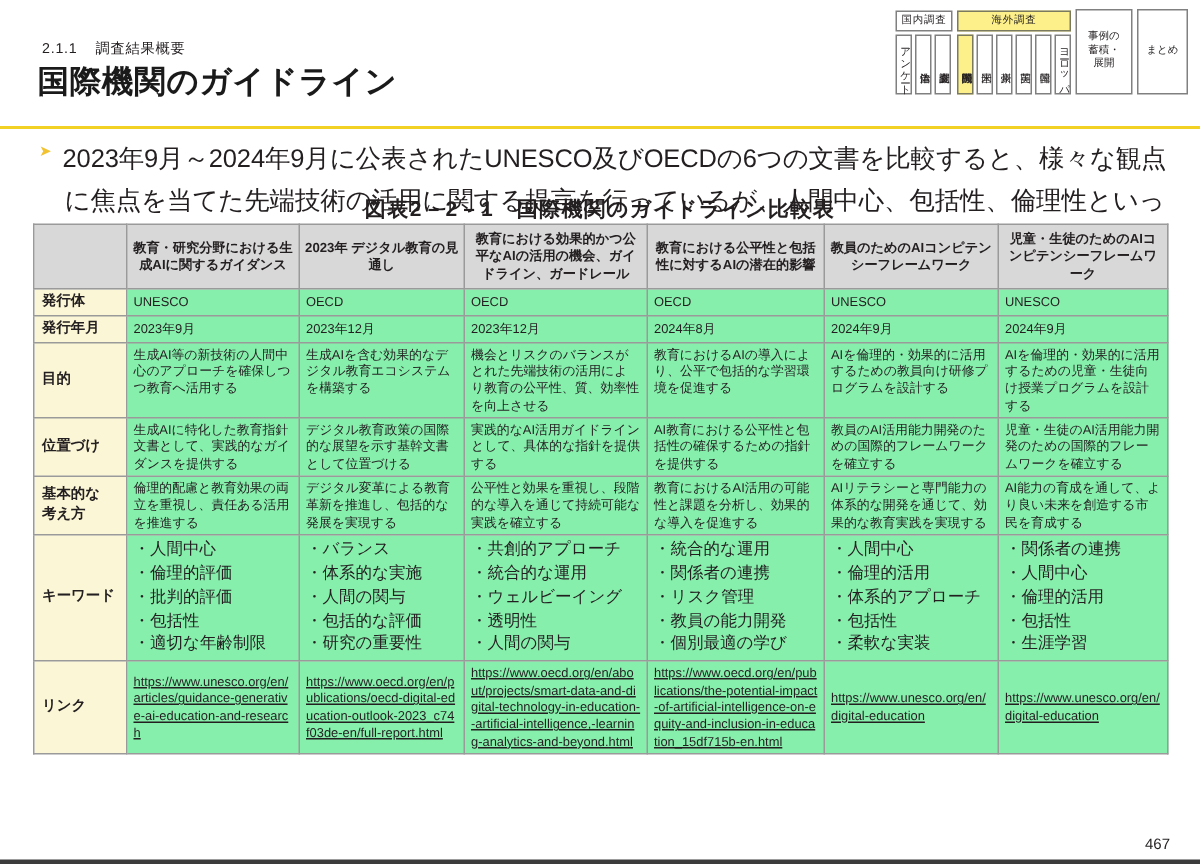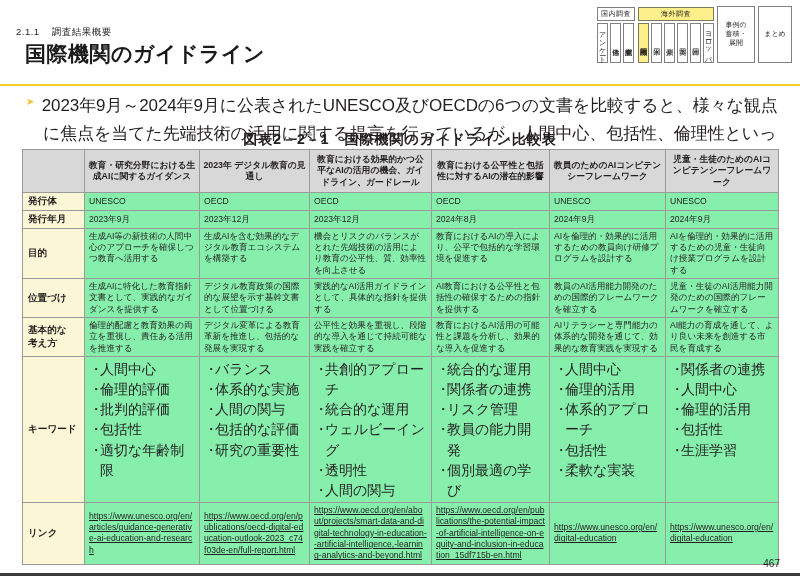--- a/index.html
+++ b/index.html
@@ -4,21 +4,21 @@
 <style>
   html,body{margin:0;padding:0;}
   body{
     width:800px;height:576px;background:#ffffff;
     font-family:"Liberation Sans","DejaVu Sans",sans-serif;
     color:#231f20;overflow:hidden;position:relative;
   }
 
   
   .slide-header{position:absolute;left:0;top:0;width:800px;height:84px;}
-  .sec-num{position:absolute;left:16px;top:26px;font-size:9.5px;letter-spacing:.5px;color:#231f20;white-space:nowrap;}
+  .sec-num{position:absolute;left:28px;top:26px;font-size:9.5px;letter-spacing:.5px;color:#231f20;white-space:nowrap;}
   .sec-num .sn-label{margin-left:12px;}
   .page-title{position:absolute;left:25px;top:40px;font-size:21px;font-weight:bold;letter-spacing:.5px;color:#1a1a1a;white-space:nowrap;}
   .title-rule{position:absolute;left:0;top:84px;width:800px;height:2px;background:#f2d024;}
 
   
   .navwrap{position:absolute;right:8px;top:6px;display:flex;align-items:flex-end;gap:3px;}
   .nav-group{display:flex;flex-direction:column;gap:2px;}
   .nav-top{border:1px solid #808080;background:#ffffff;font-size:7px;text-align:center;
            padding:2px 3px;letter-spacing:.5px;white-space:nowrap;line-height:1.1;}
   .nav-top.hl{background:#fdf08a;border-color:#7a7a60;}
@@ -49,21 +49,21 @@
   .tbl td,.tbl th{border:1px solid #9a9a9a;vertical-align:top;padding:2px 4px;
                   font-size:8.6px;line-height:1.32;color:#231f20;font-weight:normal;text-align:left;}
   .tbl th.colhead{background:#d8d8d8;text-align:center;vertical-align:middle;
                   font-weight:bold;font-size:8.8px;line-height:1.3;padding:4px 3px;}
   .tbl th.corner{background:#d8d8d8;}
   .tbl th.rowhead{background:#fbf6d5;font-weight:bold;text-align:left;vertical-align:middle;
                   font-size:9.6px;padding-left:5px;}
   .tbl td.cell{background:#86efac;}
   .tbl td.cell.mid{vertical-align:middle;}
   .kw-list{margin:0;padding:0;list-style:none;}
-  .kw-list li{position:relative;padding-left:11px;line-height:1.44;font-size:14px;}
+  .kw-list li{position:relative;padding-left:11px;line-height:1.44;font-size:11px;}
   .kw-list li:before{content:"・";position:absolute;left:0;top:0;color:#231f20;}
   .linkcell{font-size:6.4px;line-height:1.38;word-break:break-all;}
   .linkcell a{color:#231f20;text-decoration:underline;}
   .linkcell.mid{vertical-align:middle;}
 
   .page-no{position:absolute;right:20px;bottom:7px;font-size:10px;color:#231f20;}
   .bottom-rule{position:absolute;left:0;bottom:0;width:800px;height:3px;background:#3b3b3b;}
 </style>
 </head>
 <body>

